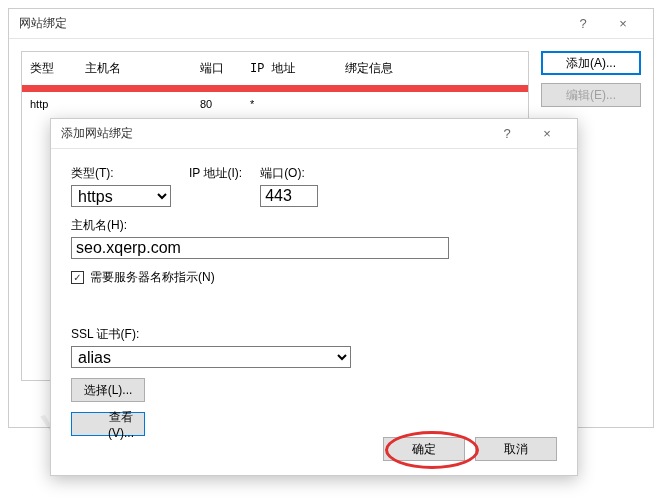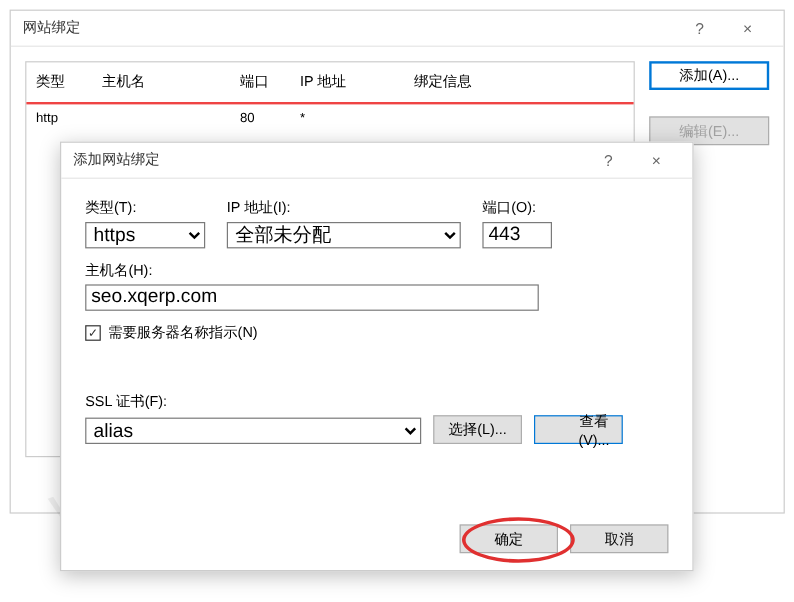--- a/index.html
+++ b/index.html
@@ -48,41 +48,42 @@
       gap: 12px;
     }
     .table-area {
       flex: 1;
       border: 1px solid #ccc;
       background: #fff;
       height: 330px;
     }
     .table-header {
       display: flex;
-      border-bottom: 2px solid #ef4444;
+      border-bottom: 7px solid #ef4444;
       padding: 6px 0;
       font-size: 12px;
+      font-family: Liberation Mono, monospace;
     }
     .table-header > div, .table-row > div {
       padding: 2px 8px;
     }
     .col-type { width: 55px; }
     .col-host { width: 115px; }
     .col-port { width: 50px; }
     .col-ip { width: 95px; }
     .col-bind { flex: 1; }
     .table-row {
       display: flex;
       padding: 4px 0;
       font-size: 11px;
     }
     .side-buttons {
       display: flex;
       flex-direction: column;
-      gap: 22px;
+      gap: 8px;
       width: 100px;
     }
     .btn {
       height: 24px;
       border: 1px solid #adadad;
       background: #e1e1e1;
       font-size: 12px;
       cursor: pointer;
       padding: 0 10px;
       display: inline-flex;
@@ -150,22 +151,23 @@
       display: inline-flex;
       align-items: center;
       justify-content: center;
       font-size: 10px;
       color: #333;
       background: #fff;
     }
     .section-gap { margin-top: 40px; }
     .ssl-row {
       display: flex;
-      align-items: flex-end;
+      align-items: flex-start;
       gap: 10px;
+      flex-direction: column;
     }
     .modal-footer {
       position: absolute;
       bottom: 14px;
       right: 20px;
       display: flex;
       gap: 10px;
     }
     .modal-footer .btn {
       width: 82px;
@@ -237,23 +239,20 @@
   <div class="modal-body">
     <div class="row">
       <div>
         <label class="field-label">类型(T):</label>
         <select class="type-select">
           <option>https</option>
         </select>
       </div>
       <div>
         <label class="field-label">IP 地址(I):</label>
-        <select class="ip-select">
-          <option>全部未分配</option>
-        </select>
       </div>
       <div>
         <label class="field-label">端口(O):</label>
         <input type="text" class="port-input" value="443" style="">
       </div>
     </div>
 
     <div style="margin-top:10px;">
       <label class="field-label">主机名(H):</label>
       <input type="text" class="host-input" value="seo.xqerp.com" style="">

